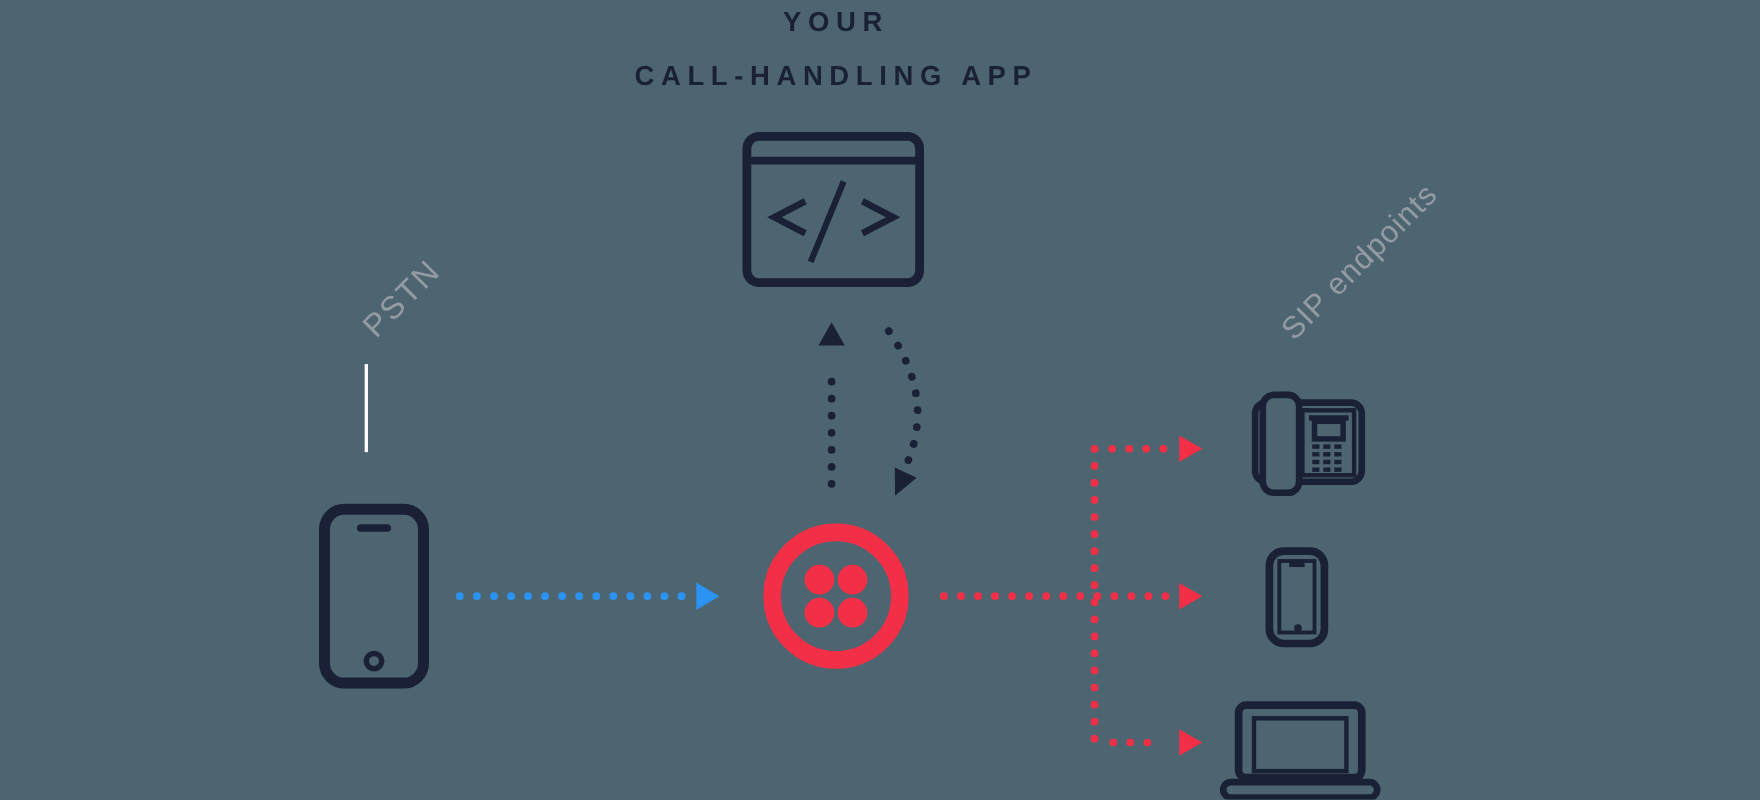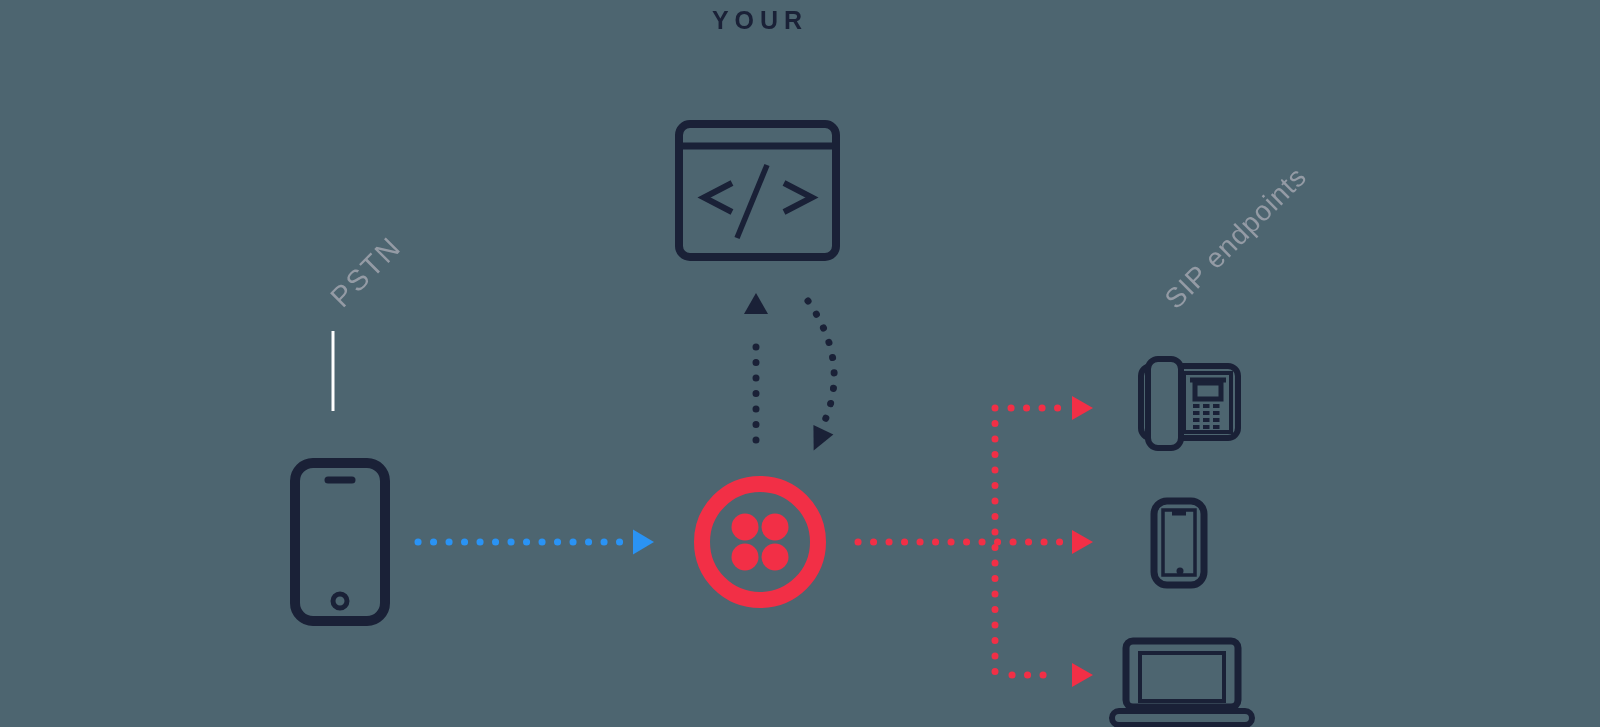--- a/index.html
+++ b/index.html
@@ -67,20 +67,21 @@
     fill: none;
   }
 </style>
 </head>
 <body>
 
 <div class="stage">
 
   <div class="title">
     <div>YOUR</div>
+    <div>CALL-HANDLING APP</div>
   </div>
 
   <div class="rot-label pstn-label">PSTN</div>
   <div class="rot-label sip-label">SIP endpoints</div>
 
   <svg class="overlay" viewBox="0 0 1600 727">
 
     <line x1="333" y1="331" x2="333" y2="411" stroke="#FFFFFF" stroke-width="3"></line>
 
     <g>

